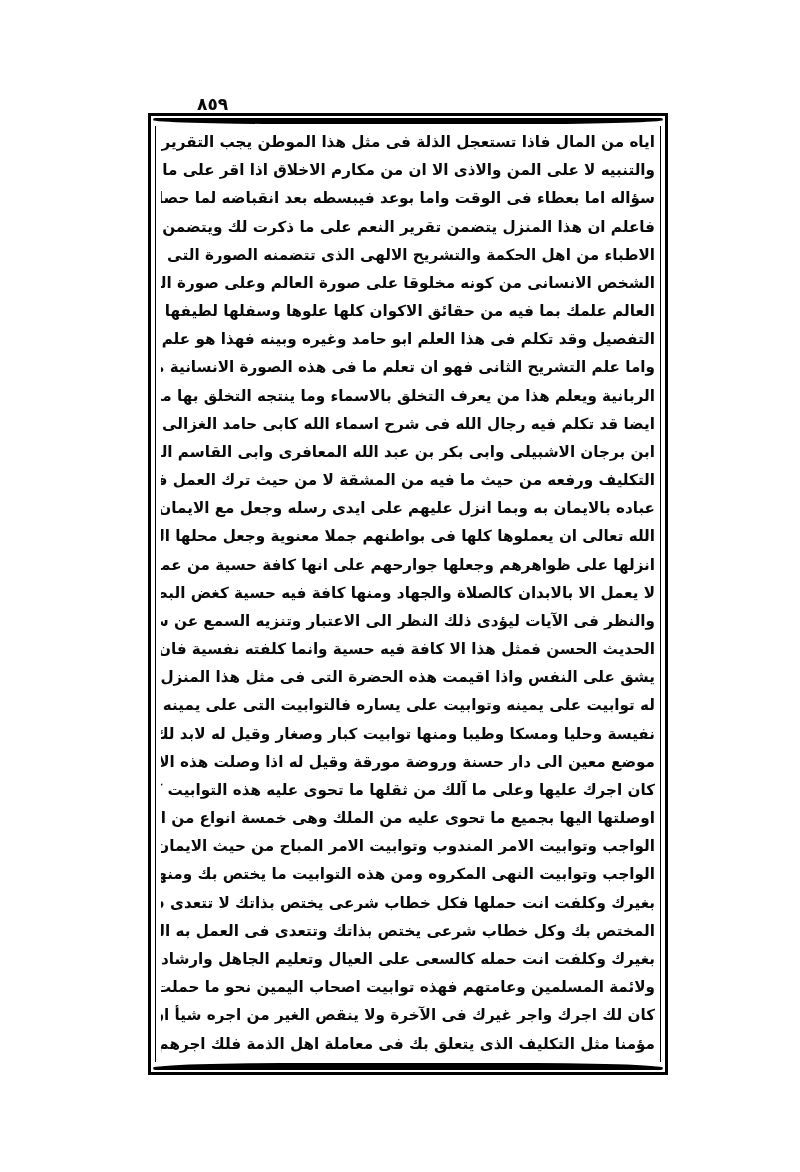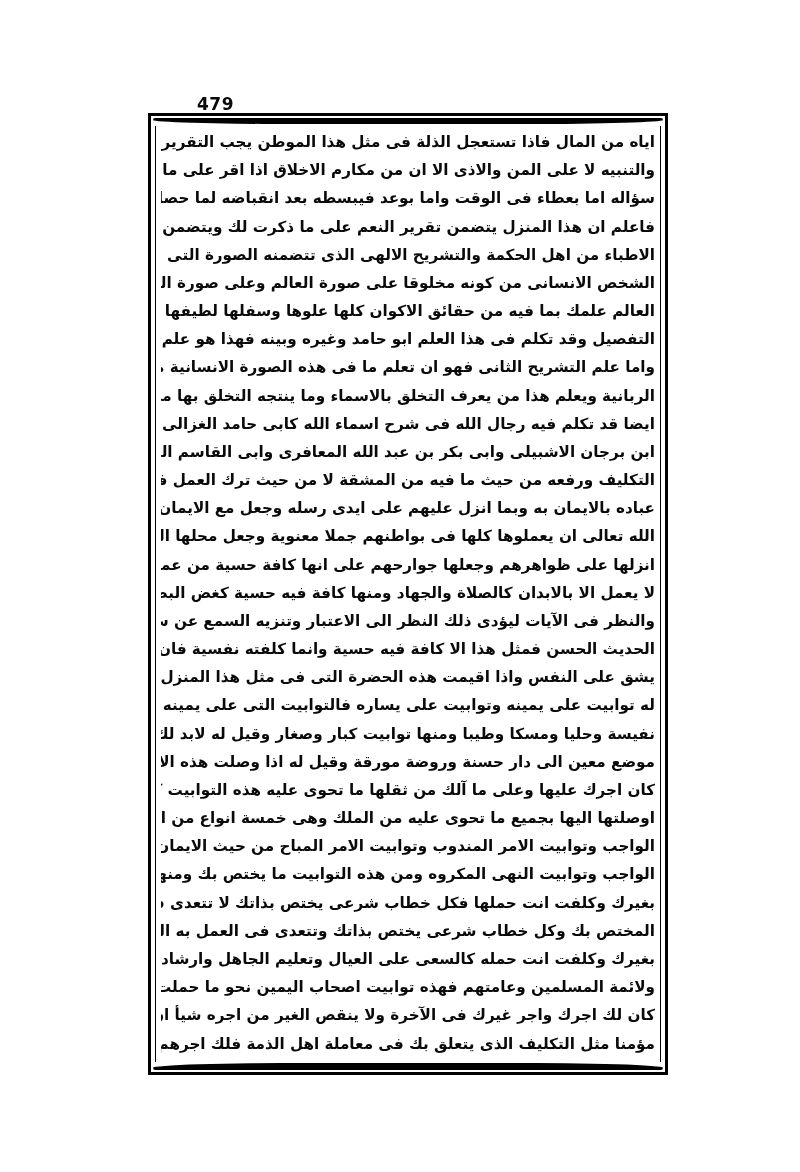--- a/index.html
+++ b/index.html
@@ -89,21 +89,21 @@
     white-space: nowrap;
     overflow: hidden;
     text-align: justify;
     text-align-last: justify;
     direction: rtl;
   }
 </style>
 </head>
 <body>
 
-<div class="page-number">479</div>
+<div class="page-number">٨٥٩</div>
 
 <div class="frame">
   <div class="inner-rule-left"></div>
   <div class="inner-rule-right"></div>
   <div class="text-block" id="text-block">
       <div class="line" style="height: 28.1818px; line-height: 28.1818px;">اياه من المال فاذا تستعجل الذلة فى مثل هذا الموطن يجب التقرير بالنعم على وجه التعليم</div>
       <div class="line" style="height: 28.1818px; line-height: 28.1818px;">والتنبيه لا على المن والاذى الا ان من مكارم الاخلاق اذا اقر على ما انعم به عليه ان يجيب</div>
       <div class="line" style="height: 28.1818px; line-height: 28.1818px;">سؤاله اما بعطاء فى الوقت واما بوعد فيبسطه بعد انقباضه لما حصل عنده من الخجل تخلقا الهيا</div>
       <div class="line" style="height: 28.1818px; line-height: 28.1818px;">فاعلم ان هذا المنزل يتضمن تقرير النعم على ما ذكرت لك ويتضمن علم التشريح الذى تعرفه</div>
       <div class="line" style="height: 28.1818px; line-height: 28.1818px;">الاطباء من اهل الحكمة والتشريح الالهى الذى تتضمنه الصورة التى اختص بها هذا</div>

